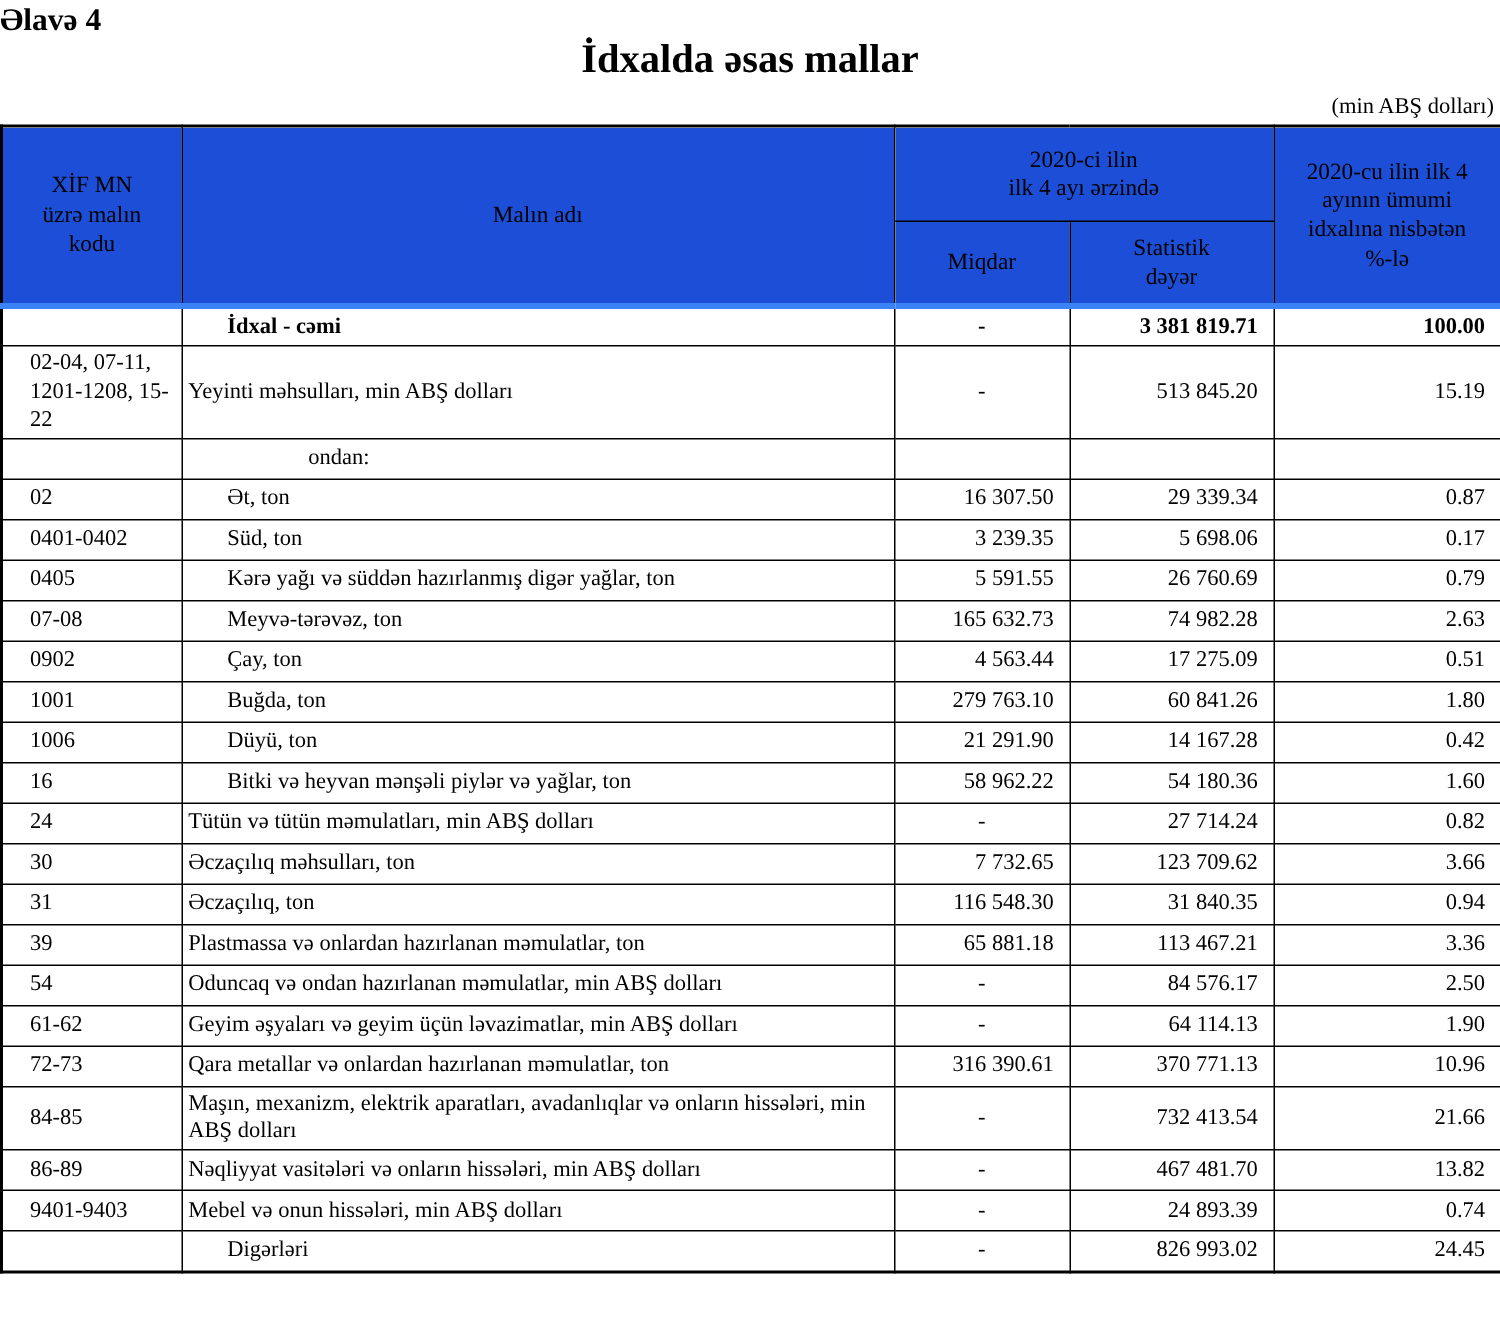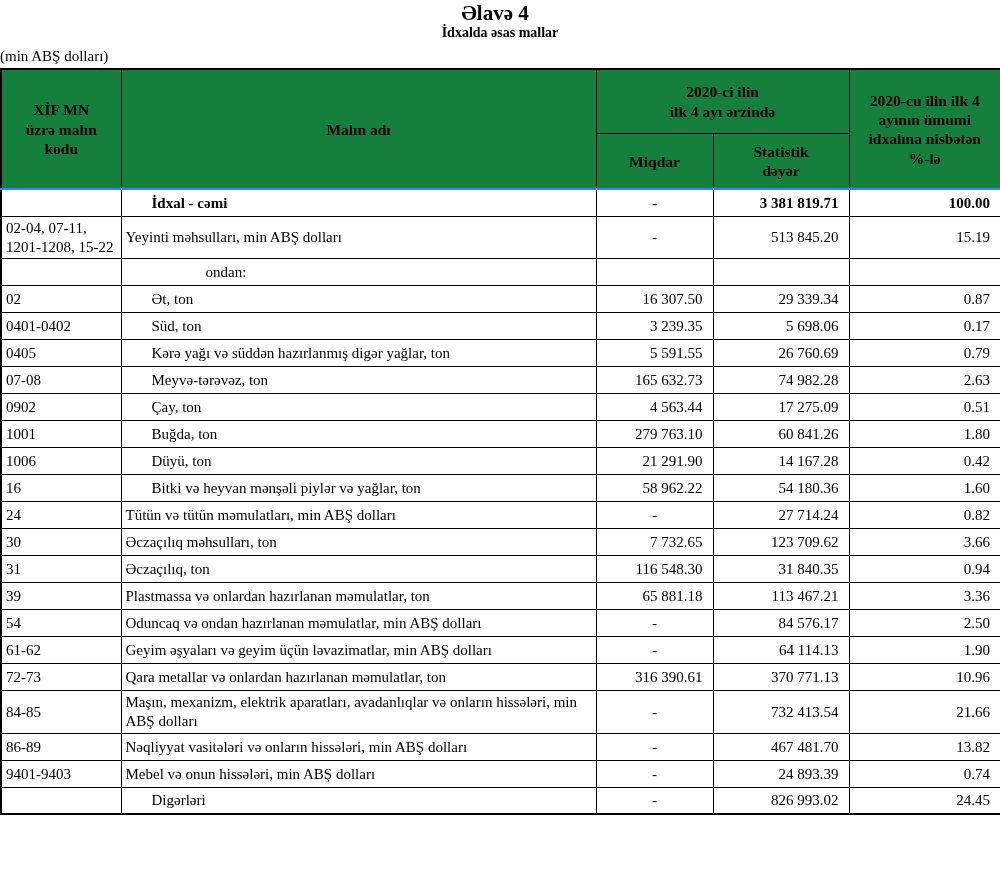--- a/index.html
+++ b/index.html
@@ -6,63 +6,64 @@
   html, body { margin: 0; padding: 0; }
   body {
     width: 1000px;
     height: 879px;
     overflow: hidden;
     background: #ffffff;
     color: #000000;
     font-family: "Liberation Serif", serif;
   }
   .appendix {
-    text-align: center;
+    text-align: left;
     font-weight: bold;
     font-size: 21px;
     padding: 2px 10px 0 0;
     line-height: 1.1;
   }
   .title {
     text-align: center;
     font-weight: bold;
-    font-size: 14px;
+    font-size: 27px;
     margin-top: 0px;
     line-height: 1.1;
   }
   .unit-note {
+    text-align: right;
     font-size: 15px;
     padding: 8px 4px 3px 0;
   }
   table {
     width: 1000px;
     border-collapse: collapse;
     table-layout: fixed;
     border: 2px solid #000;
   }
   th, td {
     border: 1px solid #000;
     font-size: 15px;
     padding: 2px 4px;
     vertical-align: middle;
     overflow: hidden;
     line-height: 1.25;
   }
   thead th {
-    background: #15803d;
-    font-weight: bold;
+    background: #1d4ed8;
+    font-weight: normal;
     text-align: center;
     white-space: pre-line;
     font-size: 15.5px;
   }
   thead tr:first-child { height: 64px; }
   thead tr:nth-child(2) { height: 56px; }
-  tbody tr:first-child td { border-top: 2px solid #3b82f6; }
+  tbody tr:first-child td { border-top: 4px solid #3b82f6; }
   tbody td { height: 27px; }
-  .code-cell { text-align: left; padding-left: 4px; }
+  .code-cell { text-align: left; padding-left: 18px; }
   .name-cell { text-align: left; }
   .indent-0 { padding-left: 4px; }
   .indent-1 { padding-left: 30px; }
   .indent-2 { padding-left: 84px; }
   .num-cell { text-align: right; padding-right: 10px; }
   .num-cell.dash { text-align: center; padding-right: 4px; }
   .bold-row td { font-weight: bold; }
 </style>
 </head>
 <body>

